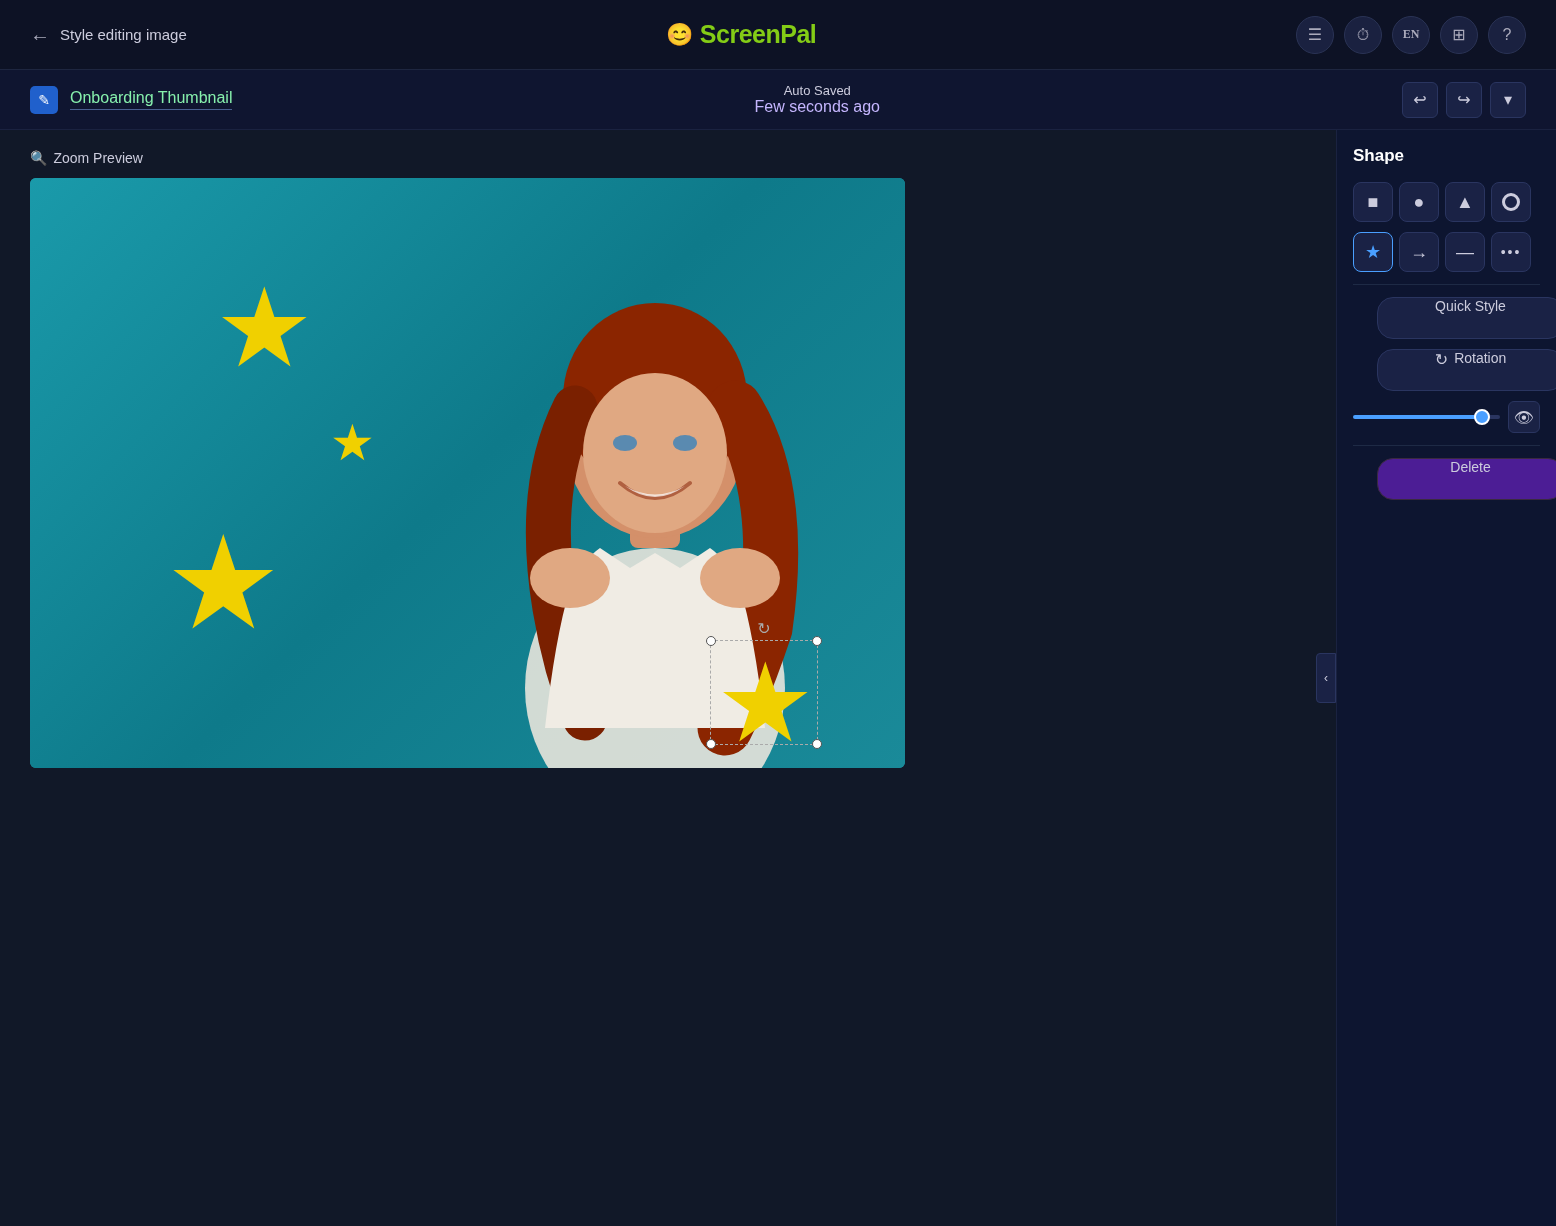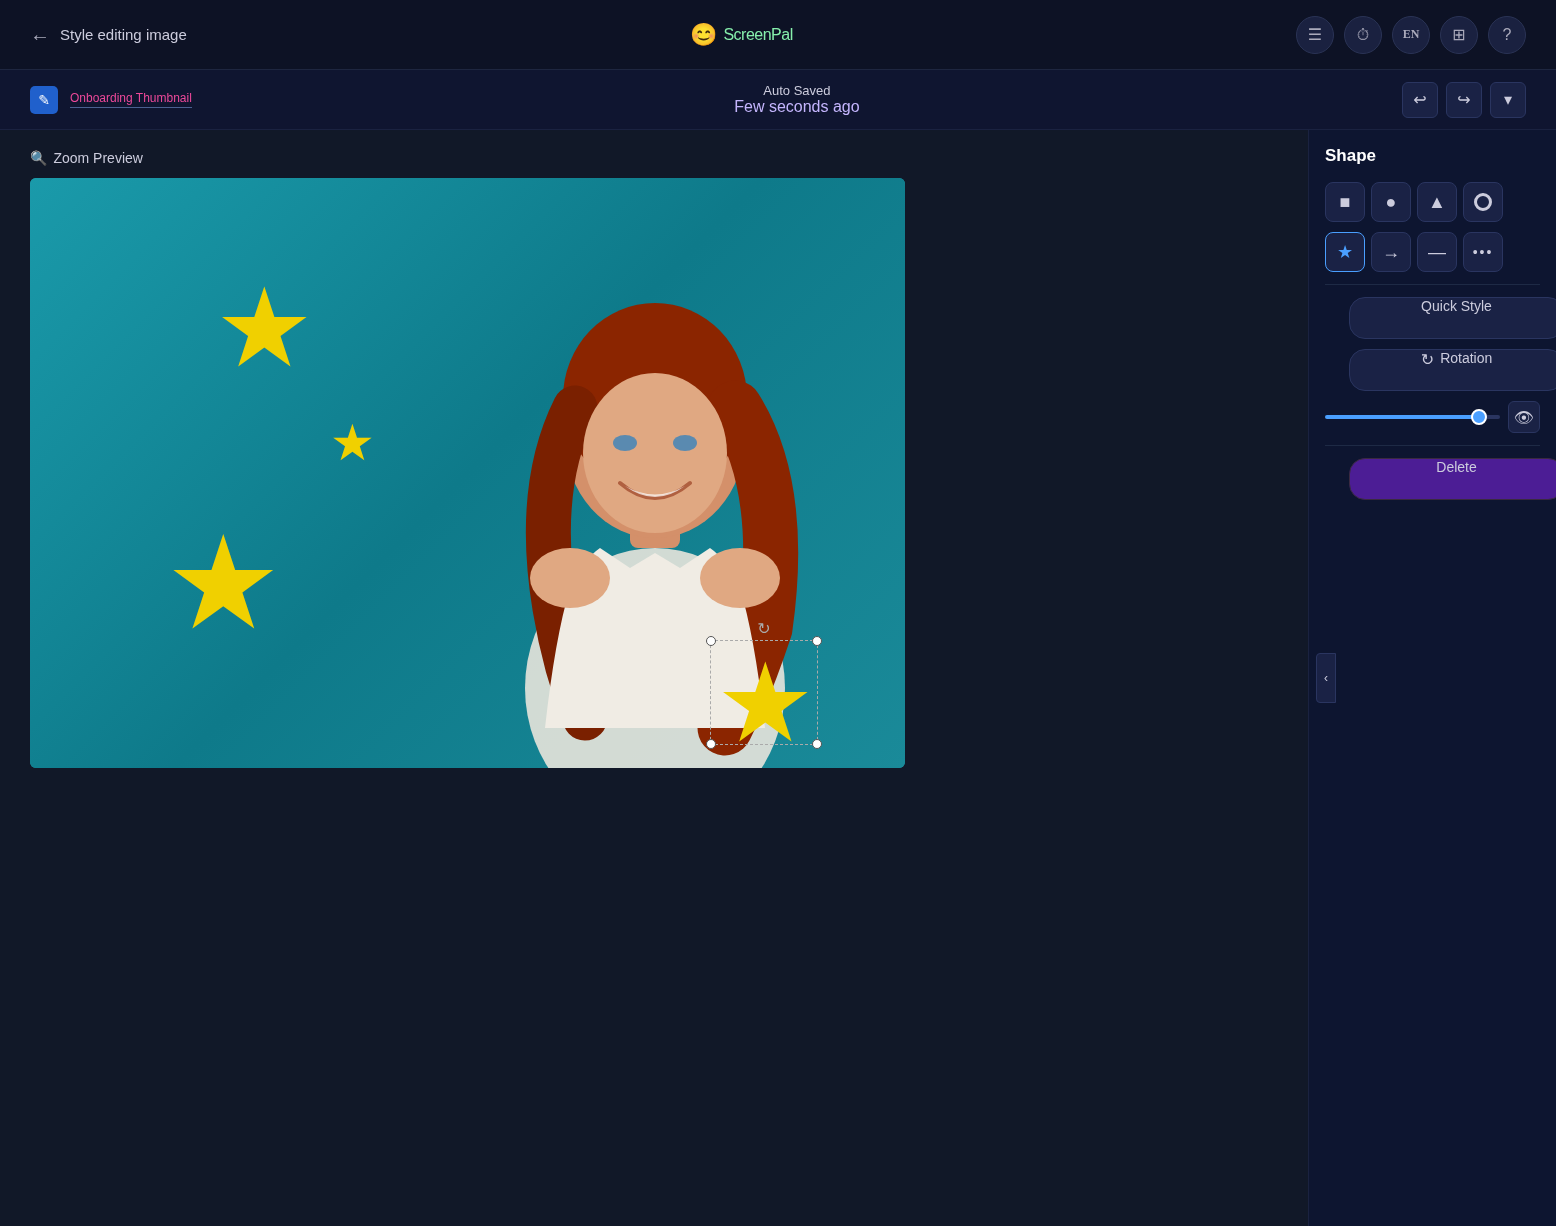--- a/index.html
+++ b/index.html
@@ -34,23 +34,23 @@
     }
     .nav-left .back-text {
       color: #ccd;
       font-size: 15px;
     }
     .nav-center {
       display: flex;
       align-items: center;
     }
     .logo-text {
-      font-size: 16px;
-      font-weight: 400;
-      color: #86efac;
+      font-size: 25px;
+      font-weight: 700;
+      color: #84cc16;
       letter-spacing: -0.5px;
     }
     .logo-icon {
       color: #4a9fff;
       margin-right: 6px;
       font-size: 22px;
     }
     .nav-right {
       display: flex;
       align-items: center;
@@ -89,23 +89,23 @@
       width: 28px;
       height: 28px;
       background: #2060cc;
       border-radius: 5px;
       display: flex;
       align-items: center;
       justify-content: center;
       font-size: 14px;
     }
     .file-title {
-      font-size: 12px;
+      font-size: 16px;
       font-weight: 500;
-      color: #ec4899;
+      color: #86efac;
       border-bottom: 1px solid #4a6090;
       padding-bottom: 2px;
     }
     .save-info {
       text-align: center;
     }
     .auto-saved {
       font-size: 13px;
       color: #ccd;
     }
@@ -229,21 +229,21 @@
       position: absolute;
       top: -22px;
       left: 50%;
       transform: translateX(-50%);
       font-size: 16px;
       color: #aaa;
     }
 
     
     .right-panel {
-      width: 248px;
+      width: 220px;
       background: #0d1530;
       border-left: 1px solid #1a2240;
       display: flex;
       flex-direction: column;
       padding: 16px;
       gap: 10px;
       overflow-y: auto;
     }
 
     .panel-title {

